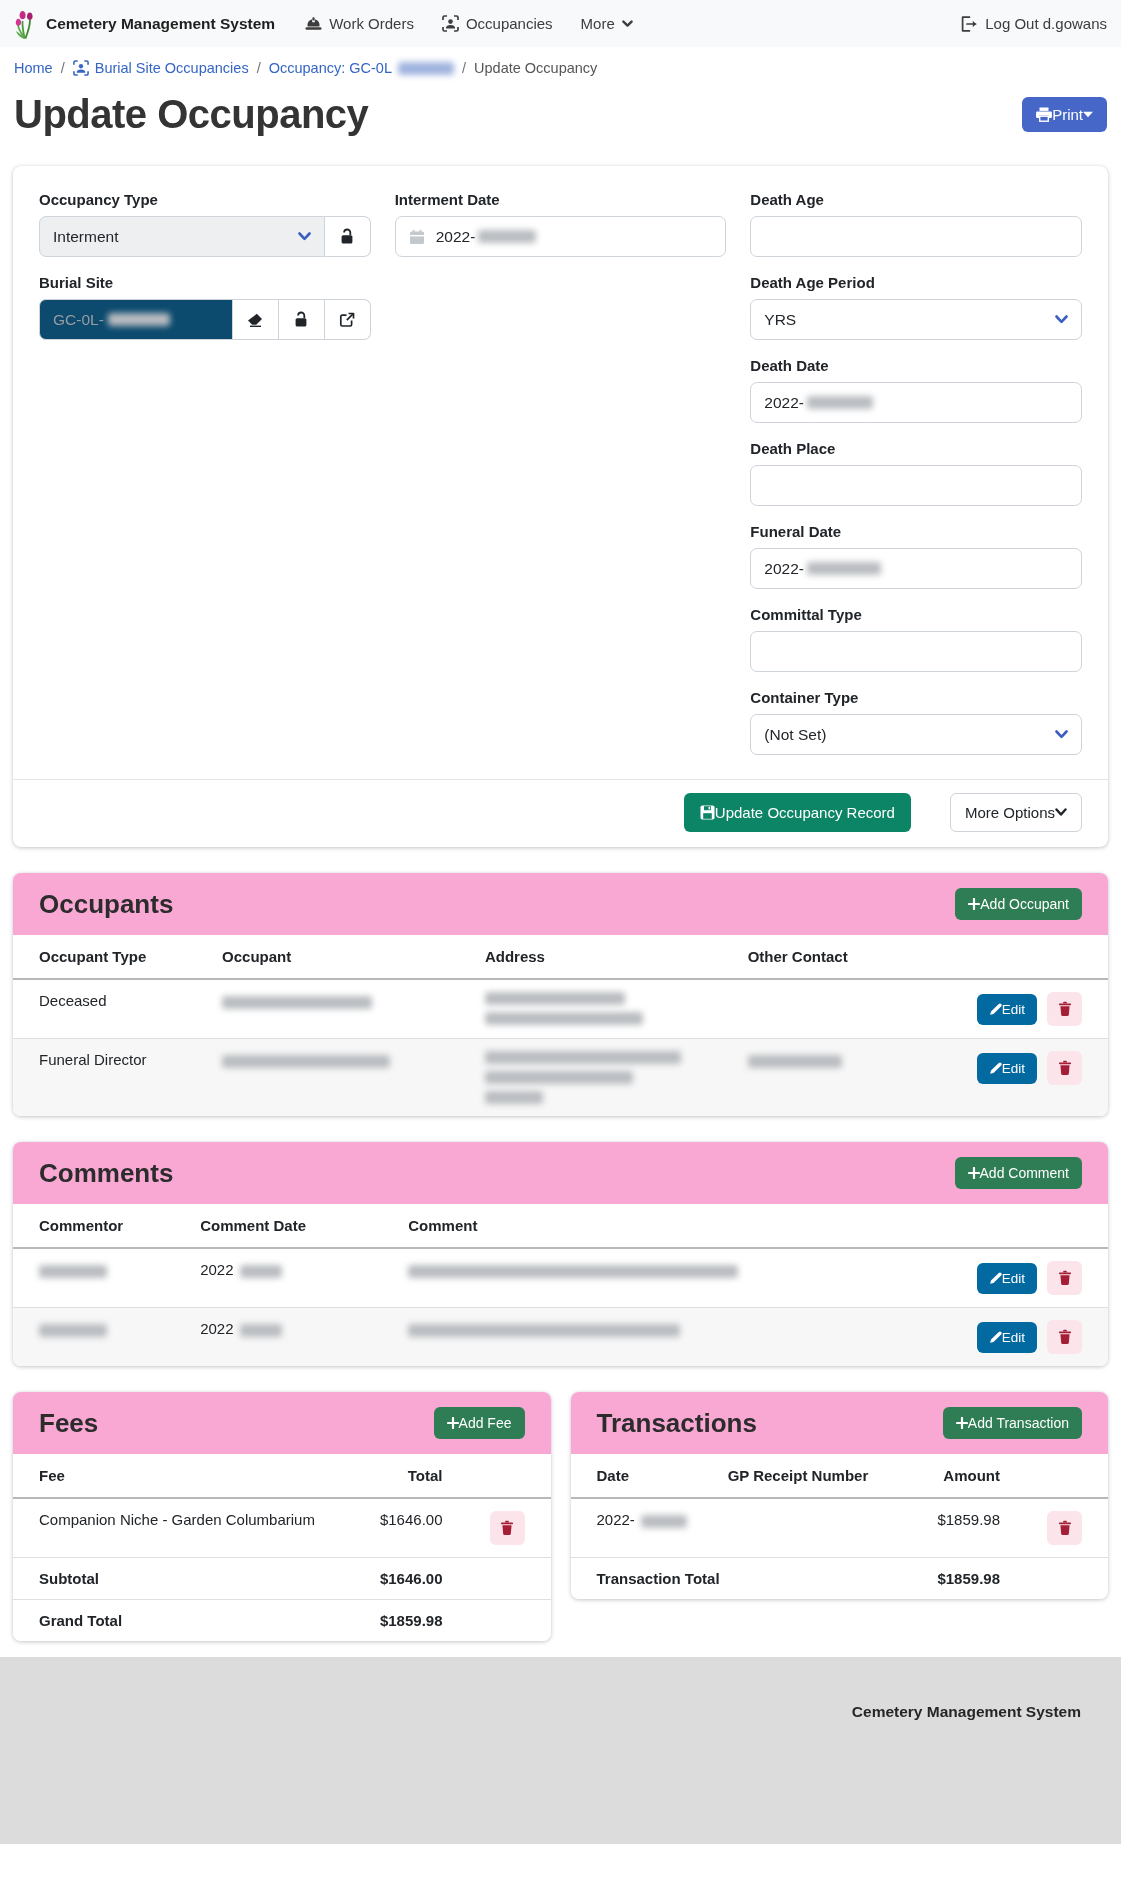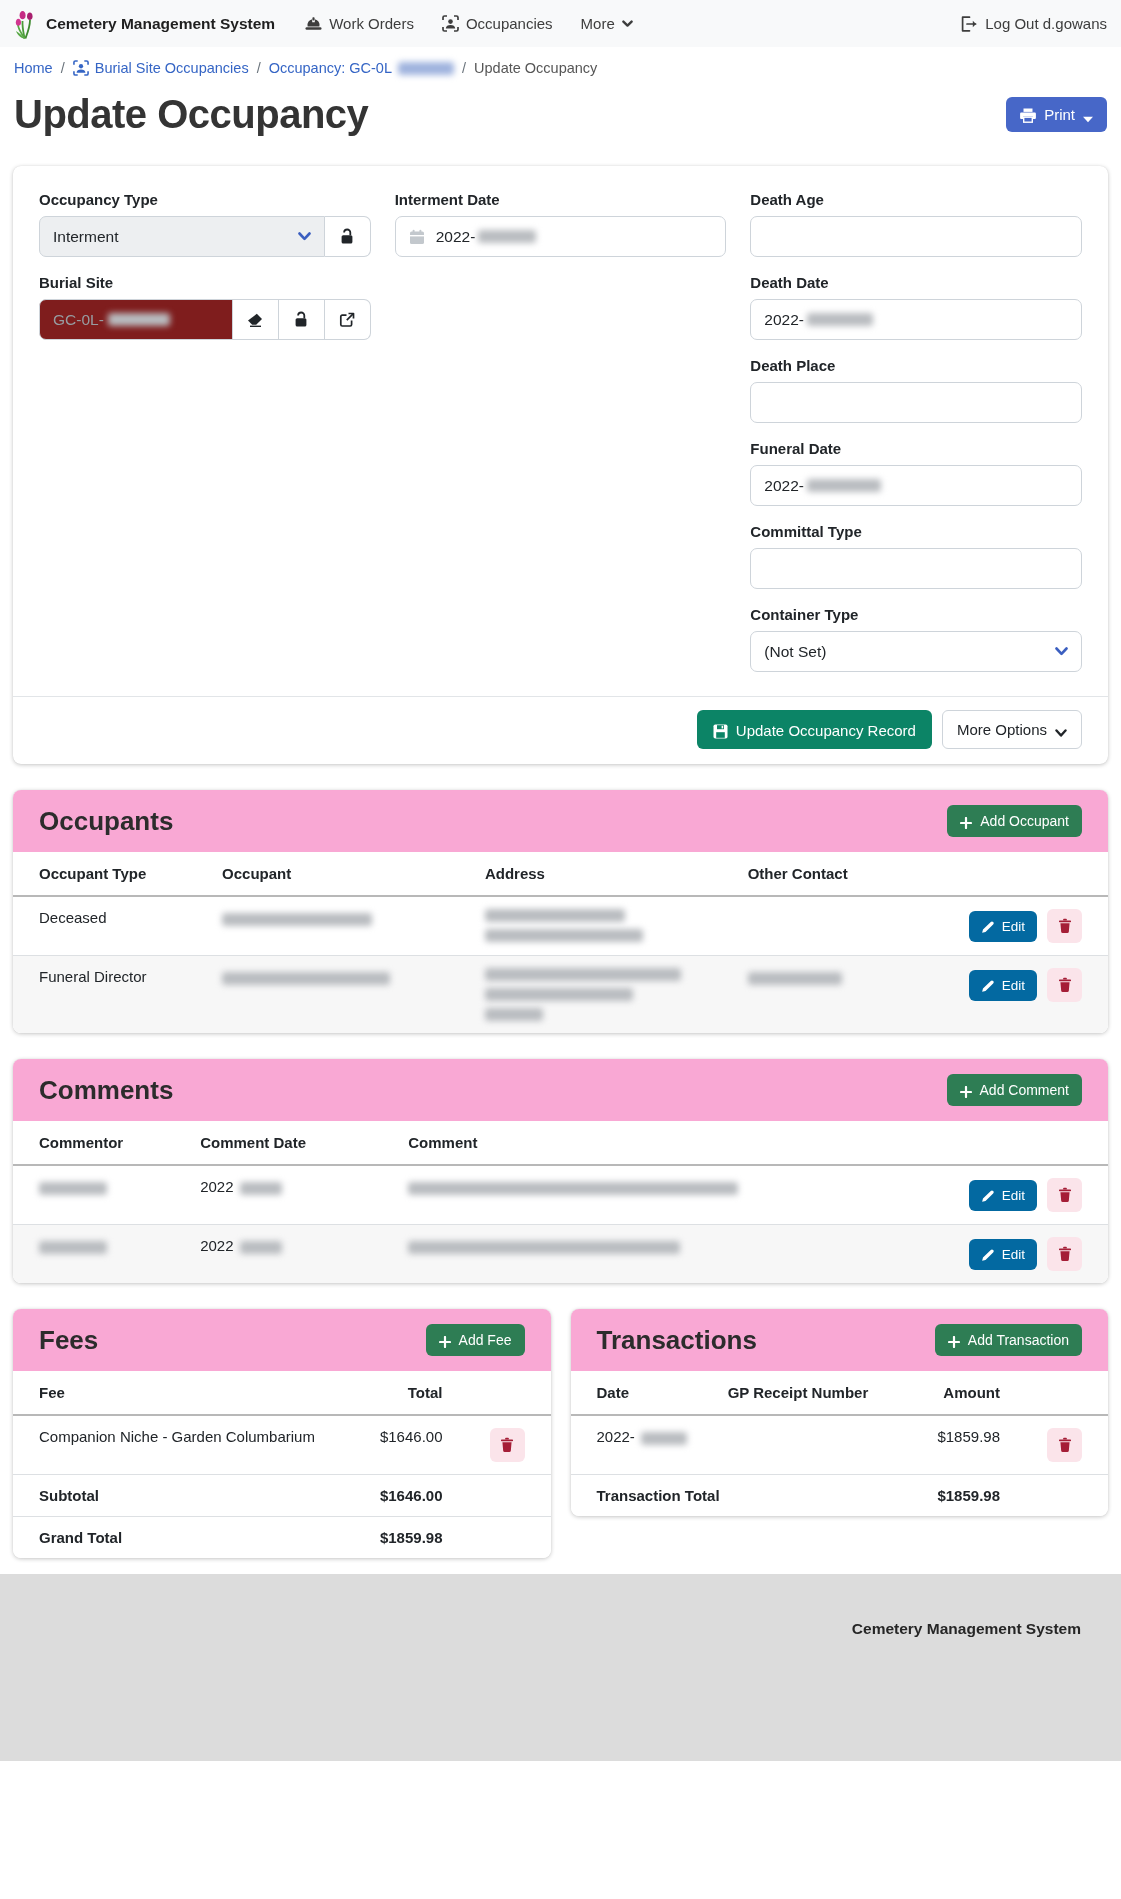--- a/index.html
+++ b/index.html
@@ -15,30 +15,30 @@
 
   
   .breadcrumb{display:flex;align-items:center;gap:8px;padding:13px 14px 6px;font-size:14.5px;}
   .bc-link{color:#3565c5;display:flex;align-items:center;gap:6px;cursor:pointer;}
   .bc-sep{color:#6c757d;}
   .bc-current{color:#565656;}
 
   
   .page-head{display:flex;align-items:center;justify-content:space-between;padding:8px 14px 0;margin-bottom:28px;}
   h1{margin:0;font-size:40px;line-height:48px;font-weight:600;color:#343434;letter-spacing:-.5px;}
-  .btn{display:inline-flex;align-items:flex-end;gap:8px;border:none;border-radius:6px;font-family:inherit;font-size:15px;cursor:pointer;}
+  .btn{display:inline-flex;align-items:center;border:none;border-radius:6px;font-family:inherit;font-size:15px;cursor:pointer;margin-left:29px;}
   .btn-print{background:#4767c8;color:#fff;padding:9px 14px;}
 
   
   .card{margin:0 13px;background:#fff;border-radius:8px;box-shadow:0 1px 4px rgba(0,0,0,.22),0 0 1px rgba(0,0,0,.12);}
   .form-body{padding:24px 26px 8px;display:grid;grid-template-columns:1fr 1fr 1fr;column-gap:24px;}
   .field{margin-bottom:16px;}
   .field label{display:block;font-weight:700;font-size:15px;line-height:19px;margin-bottom:7px;color:#212529;}
   .control{height:41px;border:1px solid #ced4da;border-radius:7px;box-sizing:border-box;background:#fff;display:flex;align-items:center;padding:0 13px;font-size:15.5px;color:#212529;position:relative;}
-  .control.disabled{background:#7f1d1d;color:#979ca1;}
+  .control.disabled{background:#0c4a6e;color:#979ca1;}
   .select .chev{margin-left:auto;}
   .select.gray{background:#edeff1;}
   .igroup{display:flex;}
   .igroup .control{flex:1;border-radius:7px 0 0 7px;min-width:0;}
   .ig-btn{width:46px;height:41px;box-sizing:border-box;background:#fff;border:1px solid #ced4da;border-left:none;display:flex;align-items:center;justify-content:center;color:#212529;cursor:pointer;padding:0;}
   .ig-btn:last-child{border-radius:0 7px 7px 0;}
   .date .cal{margin-right:11px;}
   .clear-x{margin-left:auto;cursor:pointer;}
   .form-foot{border-top:1px solid #e2e5e8;padding:13px 26px 15px;display:flex;justify-content:flex-end;gap:10px;}
   .btn-update{background:#0c8466;color:#fff;padding:10px 16px;}
@@ -260,20 +260,31 @@
         </div>
       </div>
     </div>
 
     <div>
       <div class="field">
         <label>Death Age</label>
         <div class="control">
             <span></span>
           </div>
+      </div>
+      <div class="field">
+        <label>Death Age Period</label>
+        <div class="control select">
+          <span>YRS</span>
+          <span class="chev">
+            <svg width="13" height="9" viewBox="0 0 13 9" fill="none" stroke="#3b5fc0" stroke-width="2.6" stroke-linecap="round" stroke-linejoin="round">
+                <path d="M1.5 1.5 L6.5 6.8 L11.5 1.5"></path>
+              </svg>
+          </span>
+        </div>
       </div>
       <div class="field">
         <label>Death Date</label>
         <div class="control">
           <span>2022-</span>
           <span class="blur" style="width:66px;margin-left:3px;"></span>
         </div>
       </div>
       <div class="field">
         <label>Death Place</label>

